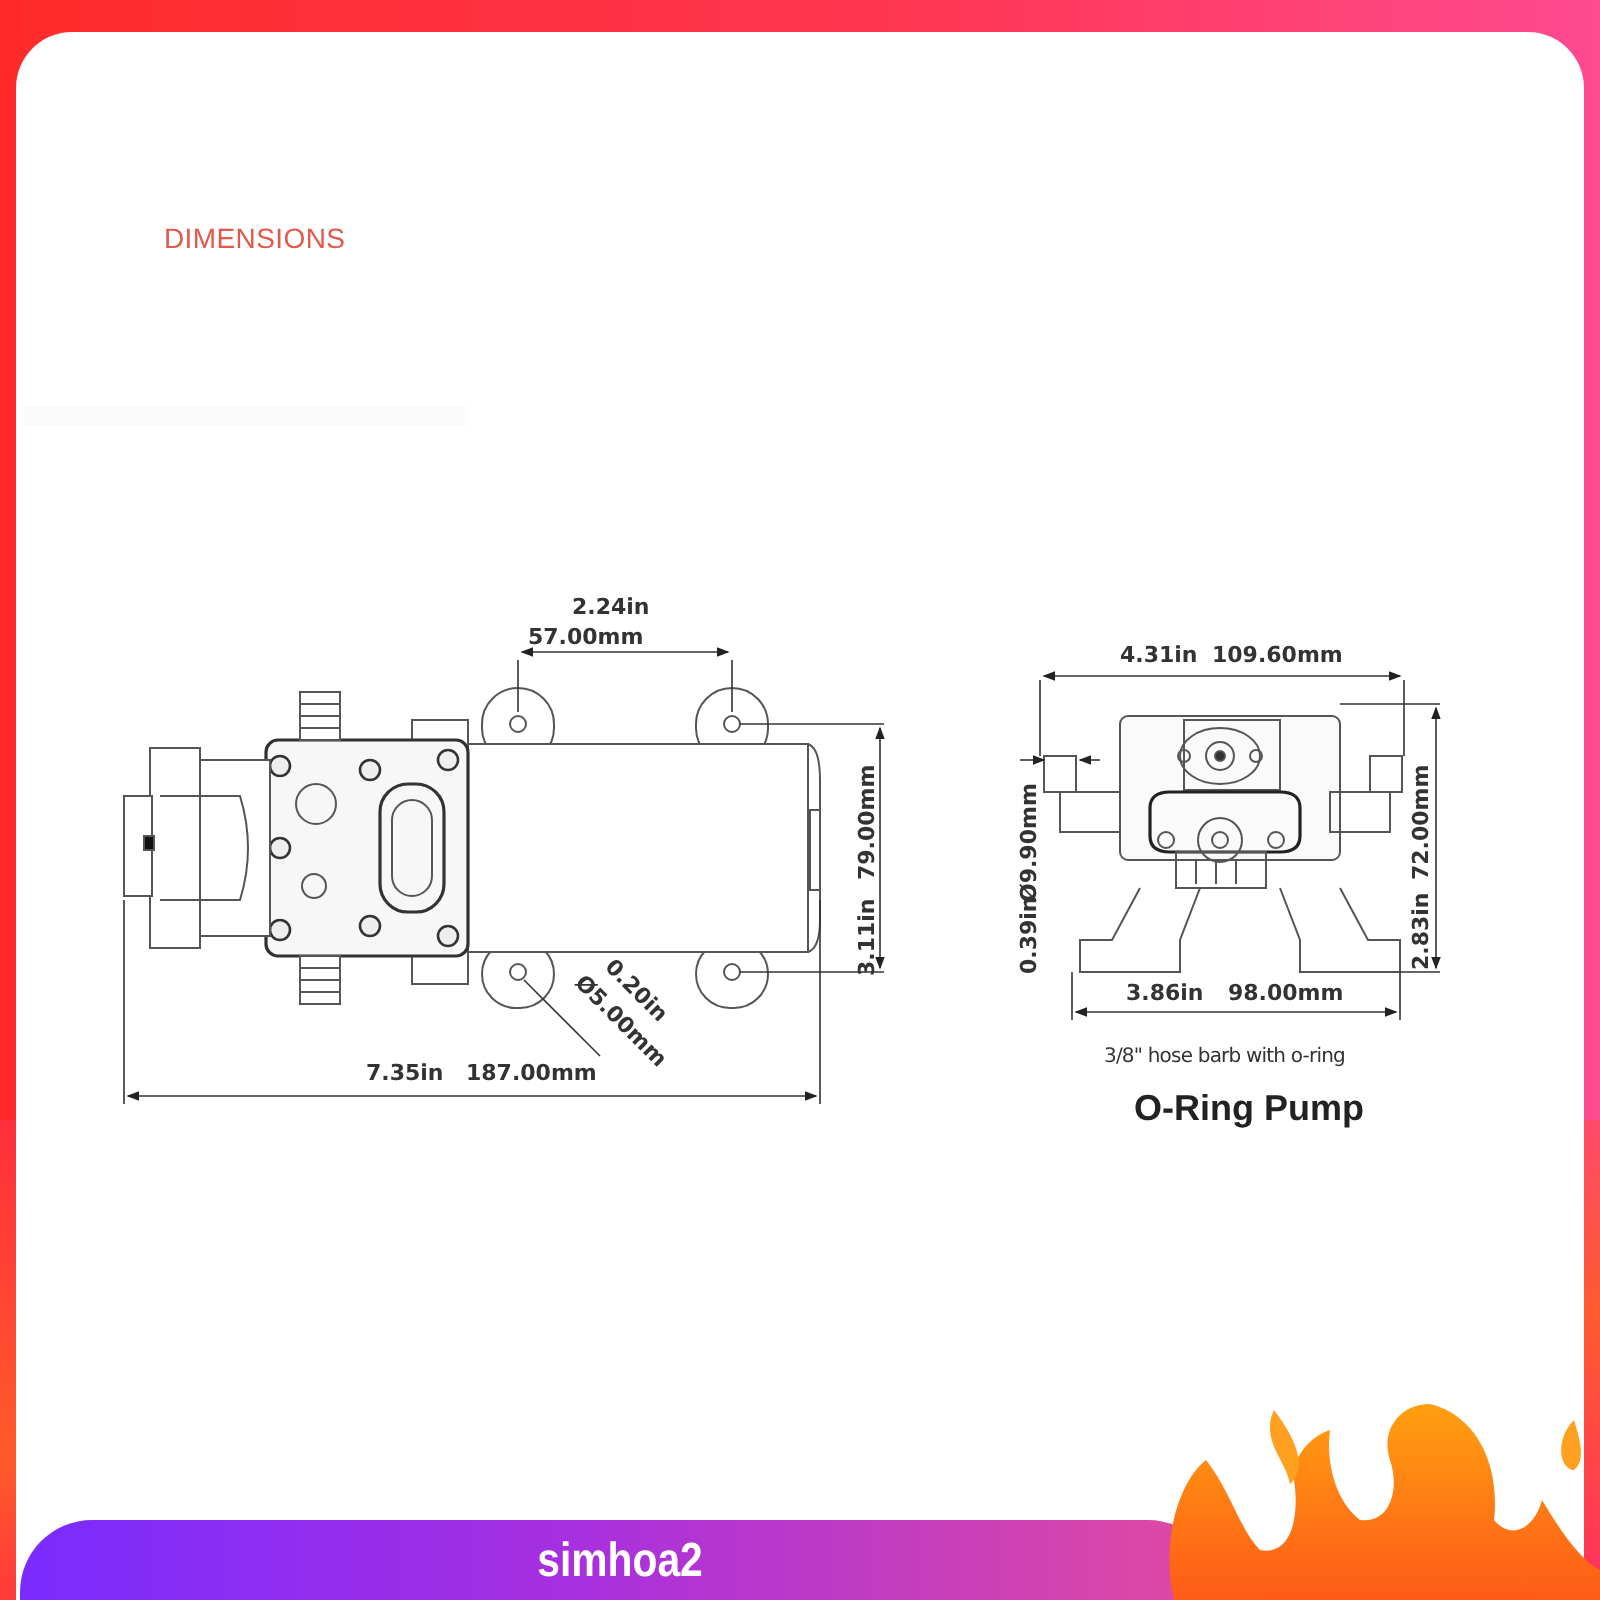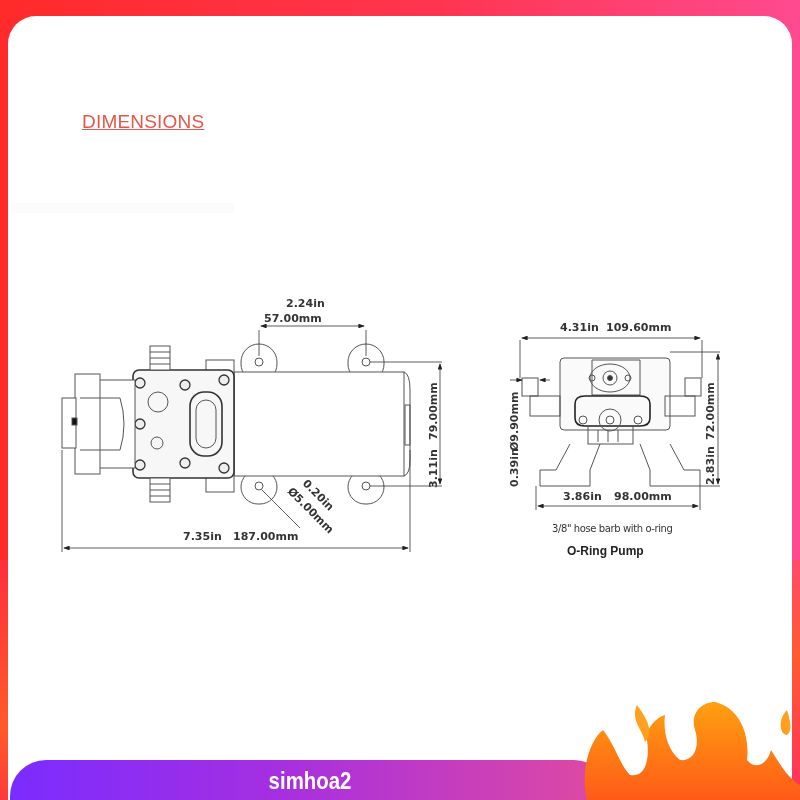--- a/index.html
+++ b/index.html
@@ -20,39 +20,39 @@
       position: absolute; right: 0; top: 560px; width: 12px; height: 240px;
       background: linear-gradient(180deg, #ff4a6a 0%, #ff5a30 40%, #ff3060 100%);
     }
     .panel {
       position: absolute; left: 8px; top: 16px; right: 8px; bottom: 0;
       background: #ffffff;
       border-radius: 28px 28px 0 0;
     }
     .title {
       position: absolute; left: 82px; top: 111px;
-      font-size: 19px; color: #e2584a; letter-spacing: 0.2px; text-decoration: underline;
+      font-size: 14px; color: #e2584a; letter-spacing: 0.2px;
     }
     .faint-line {
       position: absolute; left: 12px; top: 203px; width: 222px; height: 10px;
       background: #fbfbfb;
     }
     svg.drawing { position: absolute; left: 0; top: 0; }
     .dimtext {
       font-family: "DejaVu Sans", "Liberation Sans", sans-serif;
       font-size: 11px; fill: #333; font-weight: bold;
     }
     .caption {
       position: absolute; left: 552px; top: 523px;
       font-size: 10px; color: #333;
       font-family: "DejaVu Sans", sans-serif; letter-spacing: -0.4px;
     }
     .subtitle {
       position: absolute; left: 567px; top: 544px;
-      font-size: 12px; font-weight: bold; color: #222;
+      font-size: 18px; font-weight: bold; color: #222;
       font-family: "Liberation Sans", sans-serif;
     }
     .banner {
       position: absolute; left: 10px; top: 760px; width: 600px; height: 45px;
       border-radius: 36px 36px 0 0;
       background: linear-gradient(90deg, #7a2cff 0%, #a62fe0 45%, #e04aa0 100%);
     }
     .banner-text {
       position: absolute; left: 0; width: 600px; top: 7px; text-align: center;
       color: #fff; font-size: 24px; font-weight: bold;

